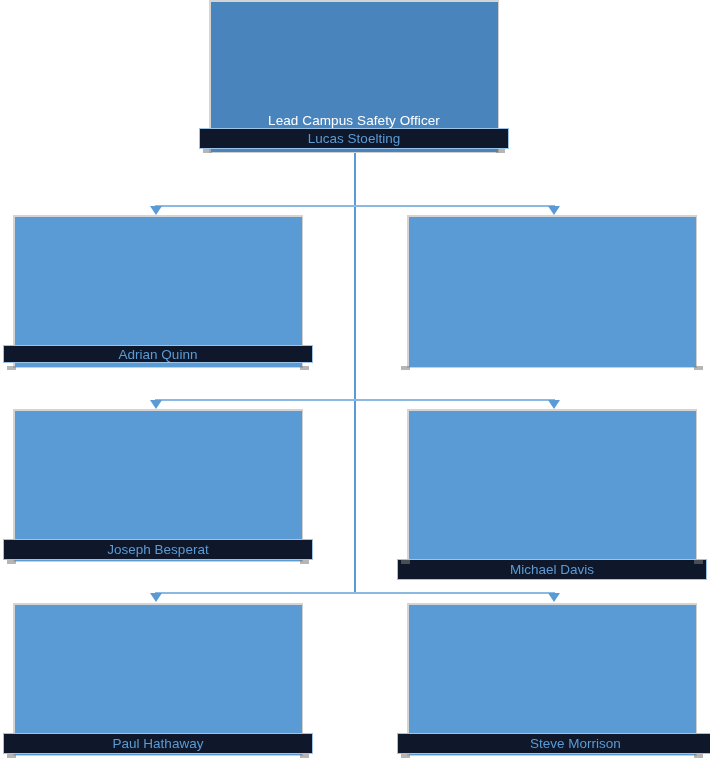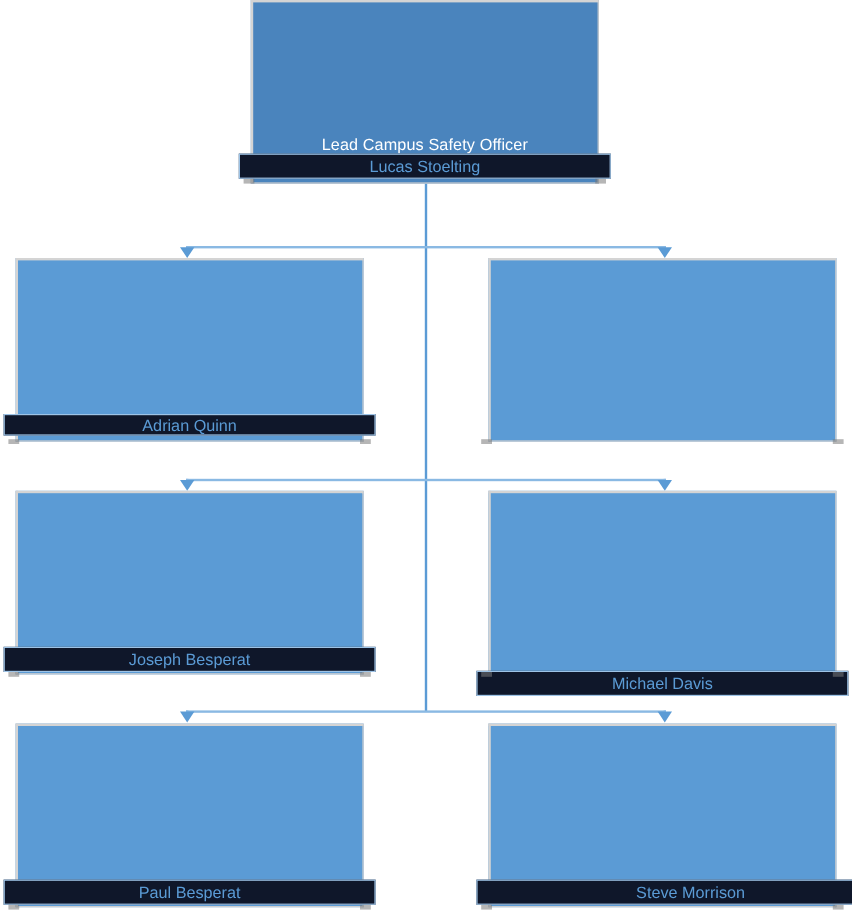--- a/index.html
+++ b/index.html
@@ -176,21 +176,21 @@
     <span class="name-banner-text">Michael Davis</span>
   </div>
   <div class="banner-notch" style="left:401px; top:560px;"></div>
   <div class="banner-notch" style="left:694px; top:560px;"></div>
 
   <div class="node node-child" style="left:13px; top:603px; width:290px; height:153px;">
     <div class="node-body"></div>
 
   </div>
   <div class="name-banner" style="left:3px; top:733px; width:310px; height:21px;">
-    <span class="name-banner-text">Paul Besperat</span>
+    <span class="name-banner-text">Paul Hathaway</span>
   </div>
   <div class="banner-notch" style="left:7px; top:754px;"></div>
   <div class="banner-notch" style="left:300px; top:754px;"></div>
 
   <div class="node node-child" style="left:407px; top:603px; width:290px; height:153px;">
     <div class="node-body"></div>
 
   </div>
   <div class="name-banner" style="left:397px; top:733px; width:357px; height:21px;">
     <span class="name-banner-text">Steve Morrison</span>

